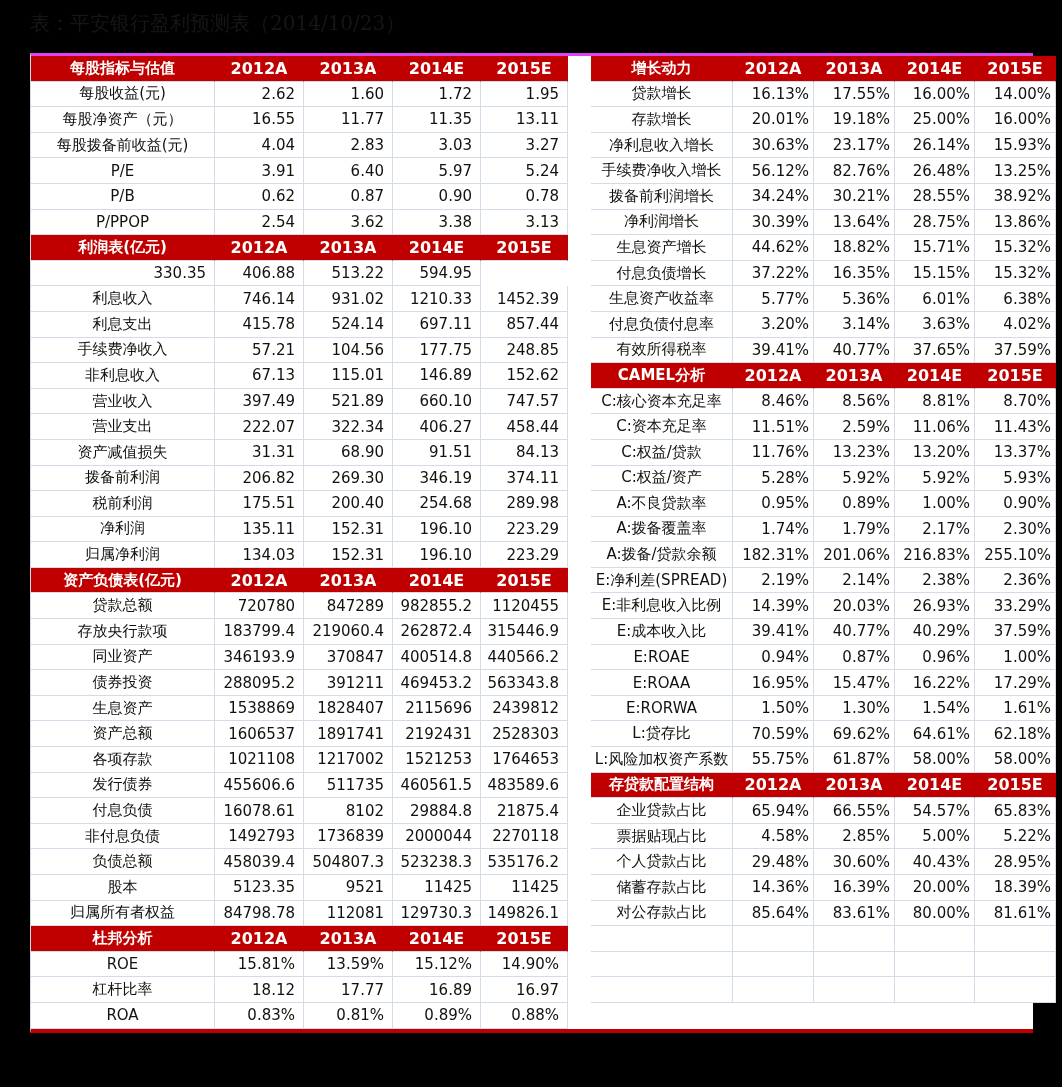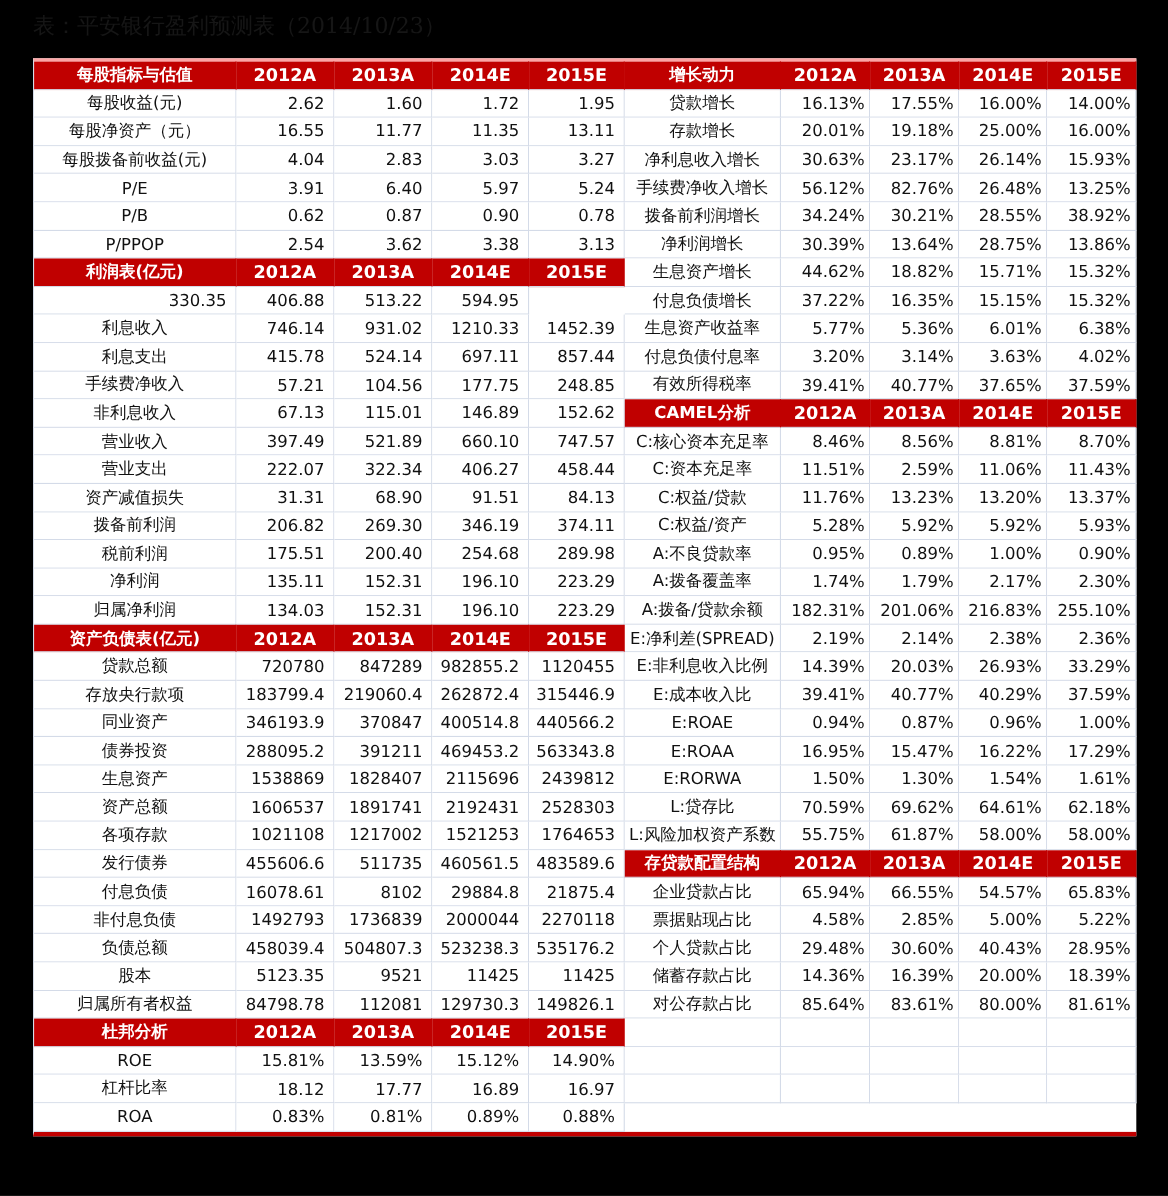--- a/index.html
+++ b/index.html
@@ -1,22 +1,22 @@
 <!DOCTYPE html>
 <html><head>
 <meta charset="utf-8">
 <style>
 *{box-sizing:border-box;}
 html,body{margin:0;padding:0;background:#000;}
 body{width:1062px;height:1087px;position:relative;overflow:hidden;}
 .title{position:absolute;left:30px;top:9px;font-family:"DejaVu Serif","Liberation Serif",serif;font-size:20px;line-height:28px;color:#161616;white-space:nowrap;}
-.frame{position:absolute;left:30px;top:53px;width:1003px;border-top:3px solid #fca5a5;border-bottom:4px solid #c00000;border-left:1px solid #d4dbe8;display:flex;background:#fff;}
+.frame{position:absolute;left:30px;top:53px;width:1003px;border-top:3px solid #d946ef;border-bottom:4px solid #c00000;border-left:1px solid #d4dbe8;display:flex;background:#fff;}
 .tbl{display:flex;flex-direction:column;}
 .lt{width:537px;}
-.rt{width:465px;}
+.rt{width:465px;margin-left:23px;}
 .row{display:flex;height:25.6px;}
 .c{flex:none;height:100%;border-right:1px solid #d4dbe8;border-bottom:1px solid #d4dbe8;display:flex;align-items:center;white-space:nowrap;overflow:hidden;font-family:"DejaVu Sans","Liberation Sans",sans-serif;font-size:15px;color:#111;background:#fff;}
 .lbl{justify-content:center;}
 .v{justify-content:flex-end;}
 .lt .v{padding-right:8px;}
 .rt .v{padding-right:4px;}
 .hdr .c{background:#c00000;color:#fff;font-weight:bold;justify-content:center;border-right-color:#c00000;font-size:16px;padding-right:0;}
 .hdr .lbl{font-size:15px;}
 .lt .c:nth-child(1){width:184px}
 .lt .c:nth-child(2){width:89px}

